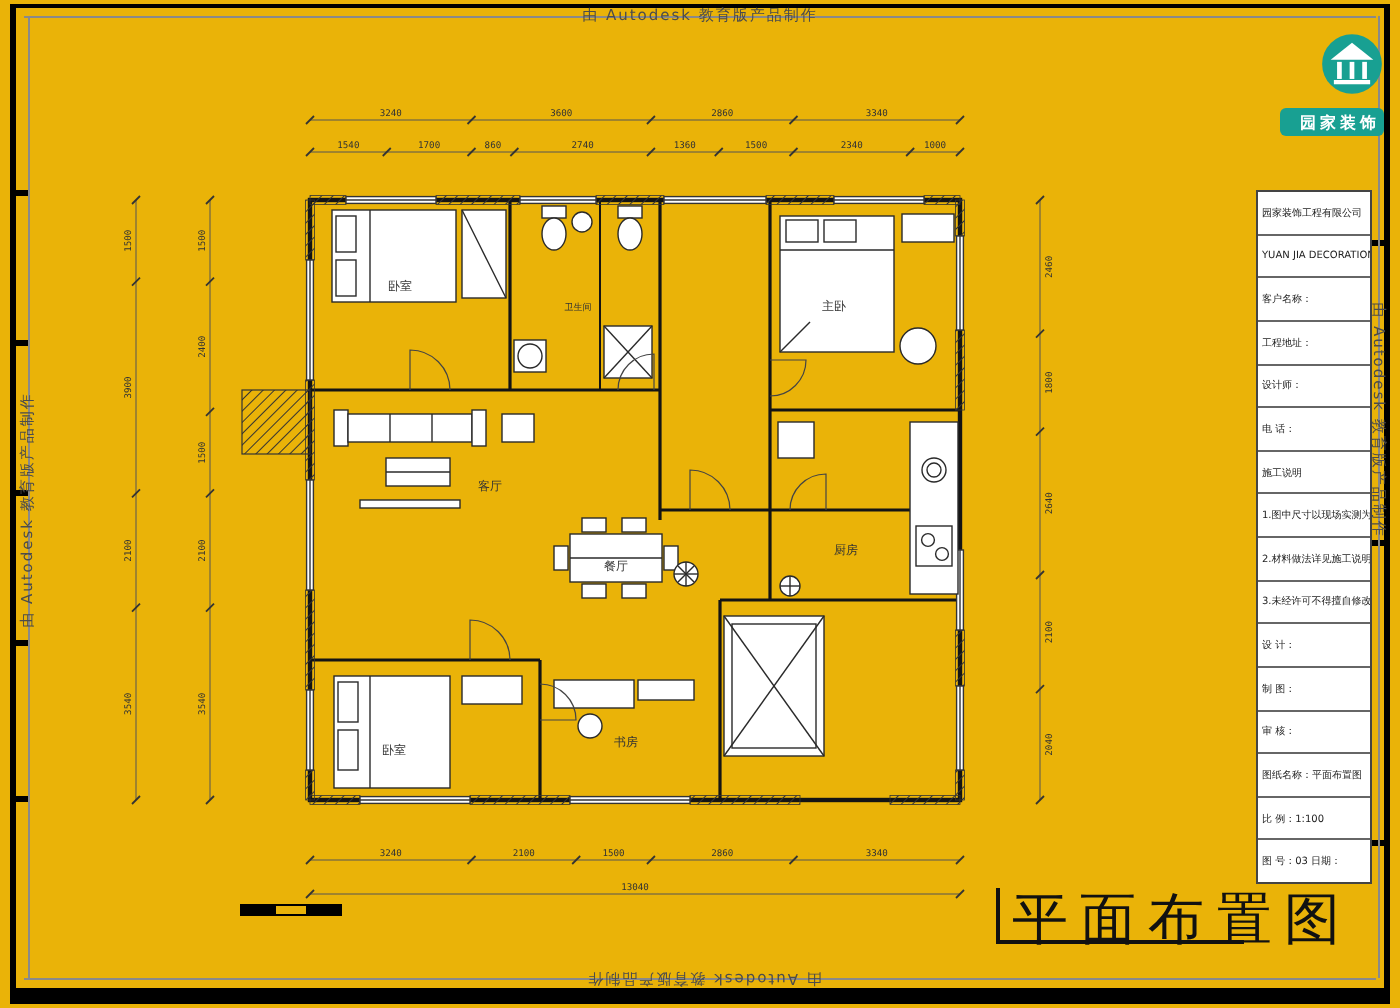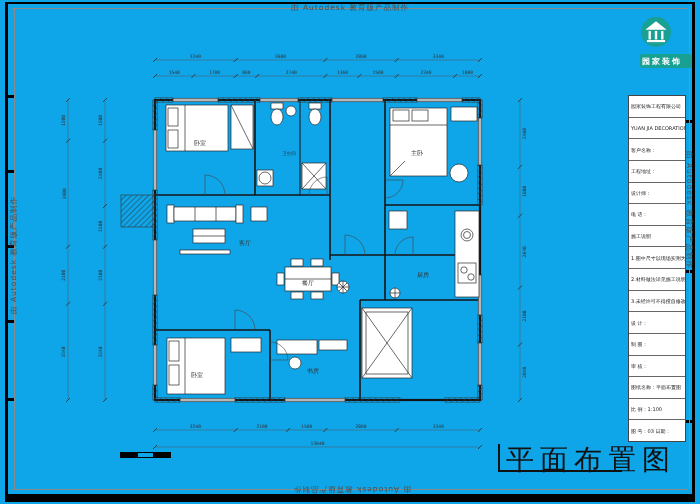--- a/index.html
+++ b/index.html
@@ -1,35 +1,35 @@
 <!DOCTYPE html>
 <html><head>
 <meta charset="utf-8">
 <style>
   html,body{margin:0;padding:0;background:#d8d8d8;}
-  .sheet{position:relative;width:700px;height:504px;background:#0ea5e9;overflow:hidden;
+  .sheet{position:relative;width:700px;height:504px;background:#eab308;overflow:hidden;
          font-family:"DejaVu Sans",sans-serif;}
   
   .bar{position:absolute;background:#000;}
   .bar-top{left:5px;top:2px;width:690px;height:2px;}
   .bar-left{left:5px;top:2px;width:3px;height:495px;}
   .bar-right{left:692px;top:2px;width:3px;height:495px;}
   .bar-bottom{left:5px;top:494px;width:690px;height:8px;}
   .fold{position:absolute;background:#000;width:9px;height:2.5px;}
   
   .hline{position:absolute;height:1px;background:#8a8a8a;}
   .vline{position:absolute;width:1px;background:#8a8a8a;}
   
   .wm{position:absolute;color:#4c4c4c;font-size:7.5px;letter-spacing:1px;white-space:nowrap;}
   .wm-top{left:350px;top:8px;transform:translate(-50%,-50%);}
   .wm-left{left:14px;top:255px;transform:translate(-50%,-50%) rotate(-90deg);}
   .wm-right{left:689px;top:210px;transform:translate(-50%,-50%) rotate(90deg);}
   .wm-bottom{left:352px;top:489px;transform:translate(-50%,-50%) rotate(180deg);}
   
-  .logo{position:absolute;left:640px;top:16px;width:52px;text-align:left;}
+  .logo{position:absolute;left:640px;top:16px;width:52px;text-align:right;}
   .logo-badge{margin-top:2px;background:#18a092;color:#fff;font-size:8px;letter-spacing:2px;
               border-radius:3px;padding:1.5px 2px;font-weight:bold;white-space:nowrap;}
   
   .tb{position:absolute;left:628px;top:95px;width:56px;height:345px;border:1px solid #444;
       display:flex;flex-direction:column;background:#fff;}
   .tb-row{flex:1;border-bottom:0.5px solid #666;font-size:5px;color:#222;display:flex;
           align-items:center;padding:0 2px;overflow:hidden;white-space:nowrap;}
   .tb-row:last-child{border-bottom:none;}
   
   .big-title{position:absolute;left:506px;top:441px;font-size:28px;color:#111;

